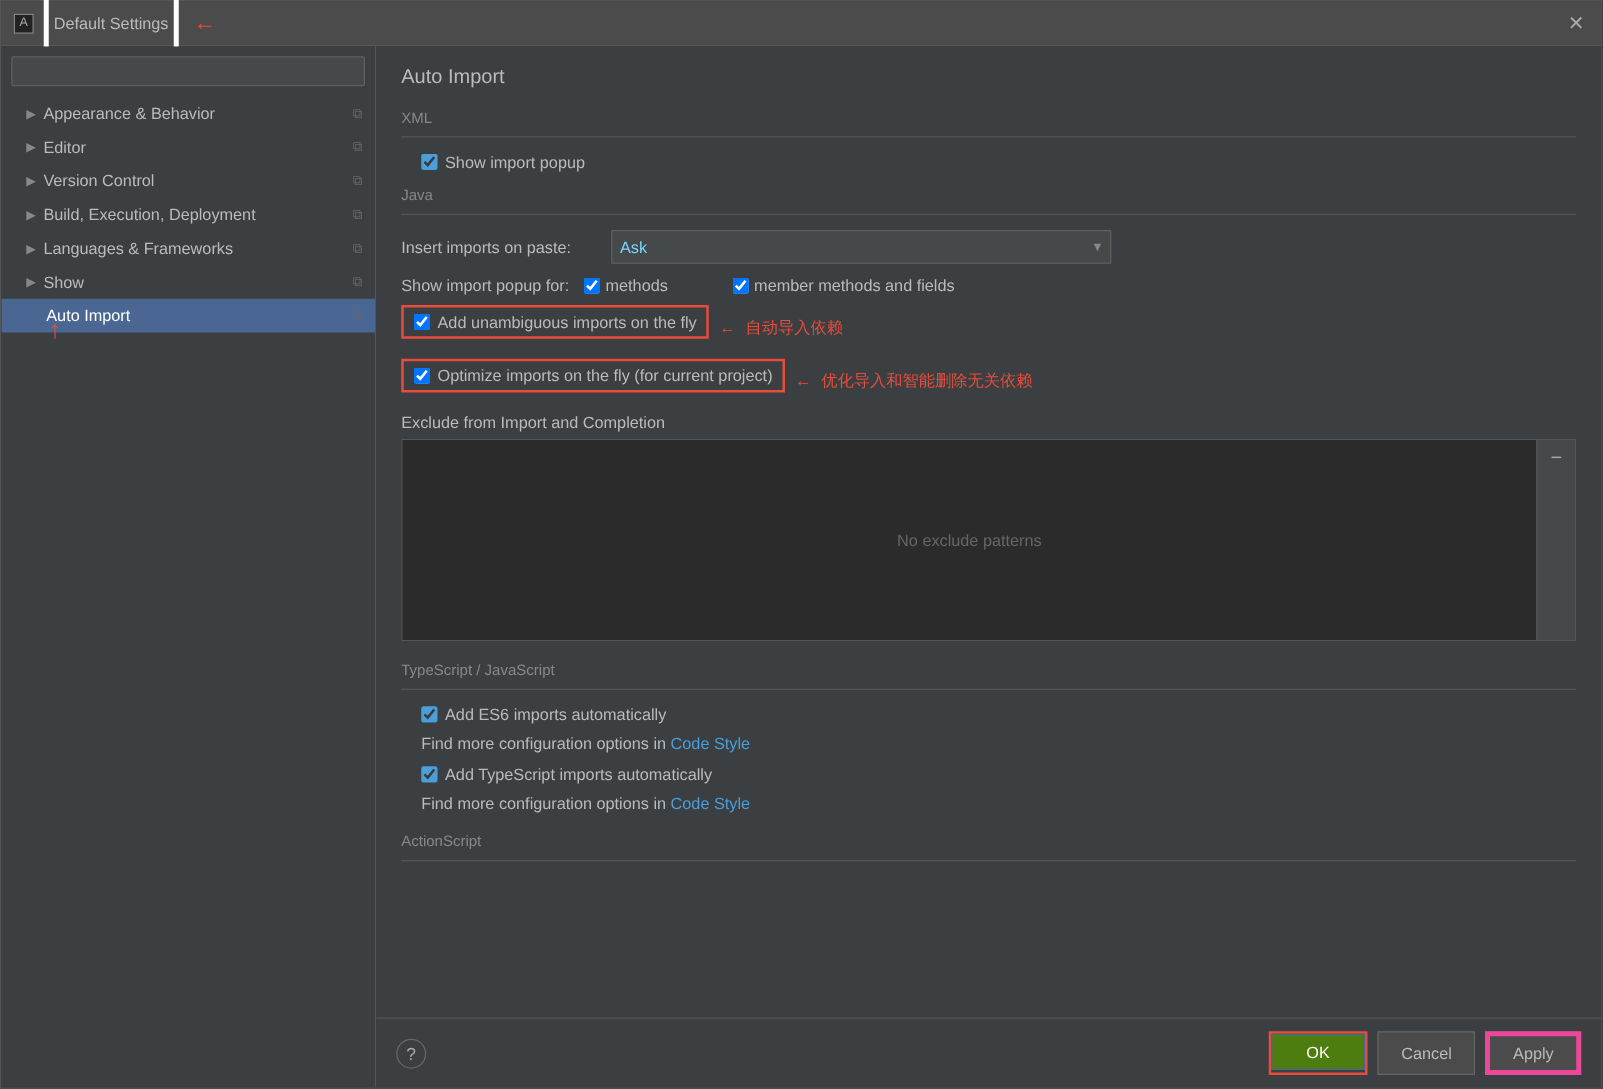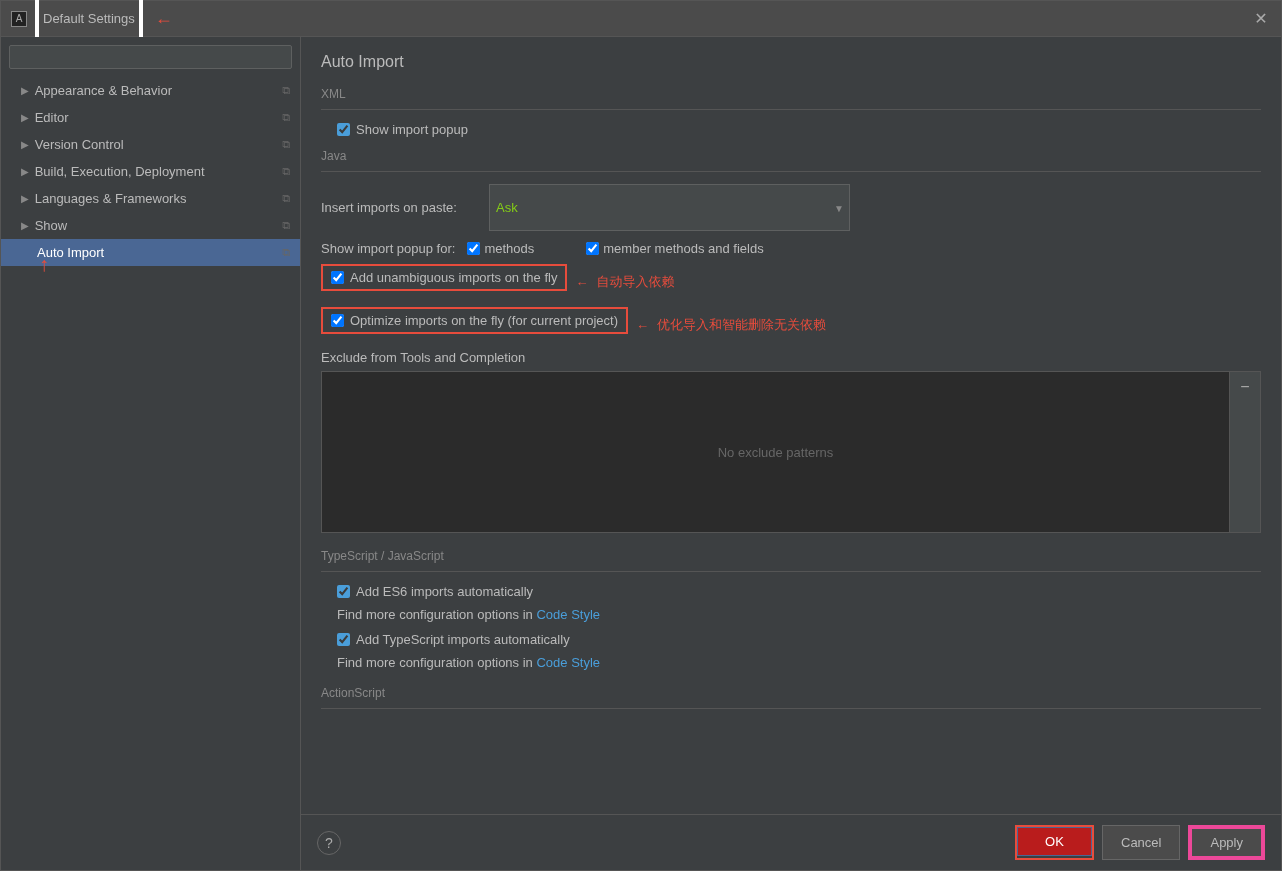--- a/index.html
+++ b/index.html
@@ -184,24 +184,24 @@
       margin-left: 0;
     }
     .form-label {
       color: #bbbbbb;
       font-size: 13px;
       min-width: 160px;
     }
     .form-select {
       background: #45494a;
       border: 1px solid #5e6060;
-      color: #84cc16;
-      padding: 15px 6px;
-      font-size: 13px;
-      width: 361px;
+      color: #7dd3fc;
+      padding: 5px 6px;
+      font-size: 13px;
+      width: 400px;
       appearance: none;
       -webkit-appearance: none;
       position: relative;
       cursor: pointer;
     }
     .select-wrapper {
       position: relative;
       display: inline-block;
     }
     .select-wrapper::after {
@@ -364,21 +364,21 @@
     .btn {
       padding: 6px 18px;
       font-size: 13px;
       cursor: pointer;
       border: 1px solid #666;
       background: #4b4b4b;
       color: #bbbbbb;
       min-width: 75px;
     }
     .btn-primary {
-      background: #b91c1c;
+      background: #4d7c0f;
       color: #ffffff;
       border: 1px solid #4a6794;
     }
     .btn-apply {
       border: 4px solid #ec4899;
     }
     .ok-btn-wrapper {
       border: 2px solid #e74c3c;
     }
     
@@ -505,21 +505,21 @@
         <div class="annotation-row">
           <div class="highlight-box">
             <input type="checkbox" id="chk-optimize" checked="" style="">
             <label class="checkbox-label" for="chk-optimize">Optimize imports on the fly (for current project)</label>
           </div>
           <span class="annotation">← </span>
           <span class="annotation">优化导入和智能删除无关依赖</span>
         </div>
 
         <div class="exclude-section">
-          <div class="exclude-label">Exclude from Tools and Completion</div>
+          <div class="exclude-label">Exclude from Import and Completion</div>
           <div class="table-container">
             <div class="table-area">
               <div class="table-body">No exclude patterns</div>
               <div class="table-side-buttons">
                 <button class="table-btn minus">−</button>
               </div>
             </div>
           </div>
         </div>
 

